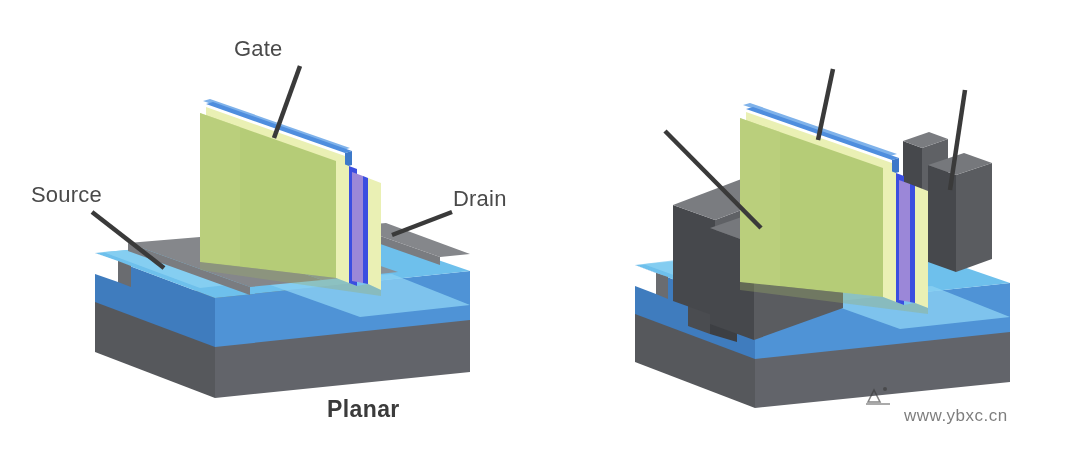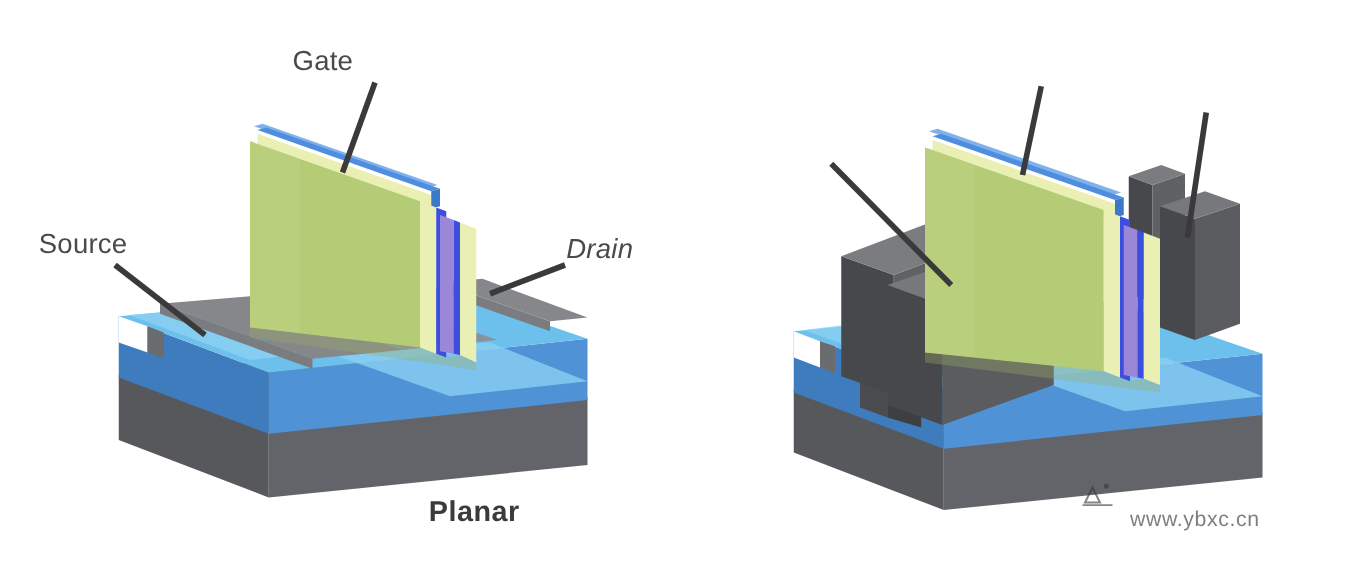--- a/index.html
+++ b/index.html
@@ -37,27 +37,26 @@
     color: #4a4a4a;
     white-space: nowrap;
     letter-spacing: 0.2px;
   }
   .lbl-callout { font-size: 22px; }
   .lbl-caption {
     font-size: 23px;
     color: #3b3b3b;
     font-weight: 700;
     letter-spacing: 0.4px;
-    margin-left: 16px;
   }
 
   
   #planar-gate-label   { left: 234px; top: 36px; }
   #planar-source-label { left: 31px;  top: 182px; }
-  #planar-drain-label  { left: 453px; top: 186px; font-style: italic; }
+  #planar-drain-label  { left: 453px; top: 186px; }
   #planar-caption      { left: 327px; top: 396px; }
 
   
   #watermark {
     position: absolute;
     left: 862px;
     top: 378px;
     width: 212px;
     height: 58px;
     opacity: 0.62;

